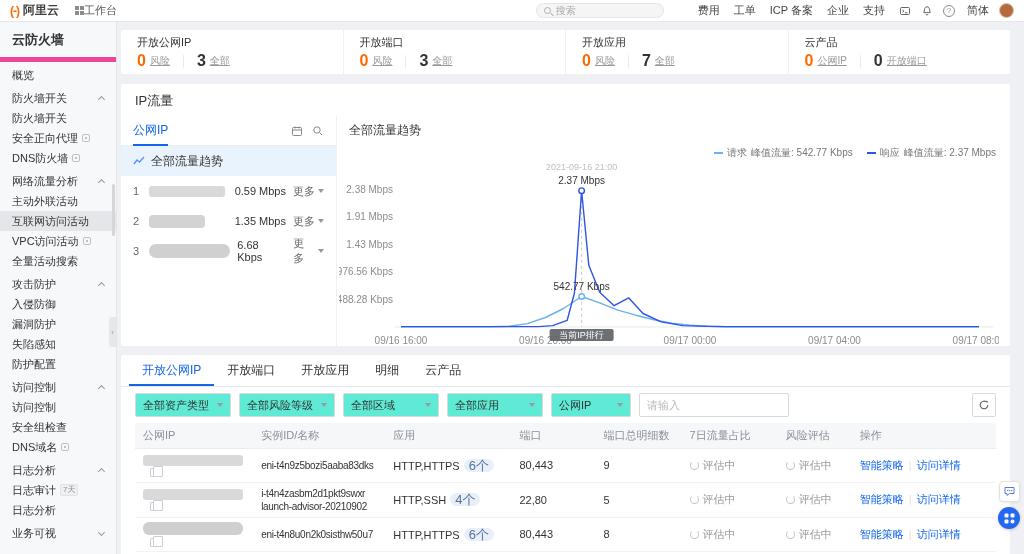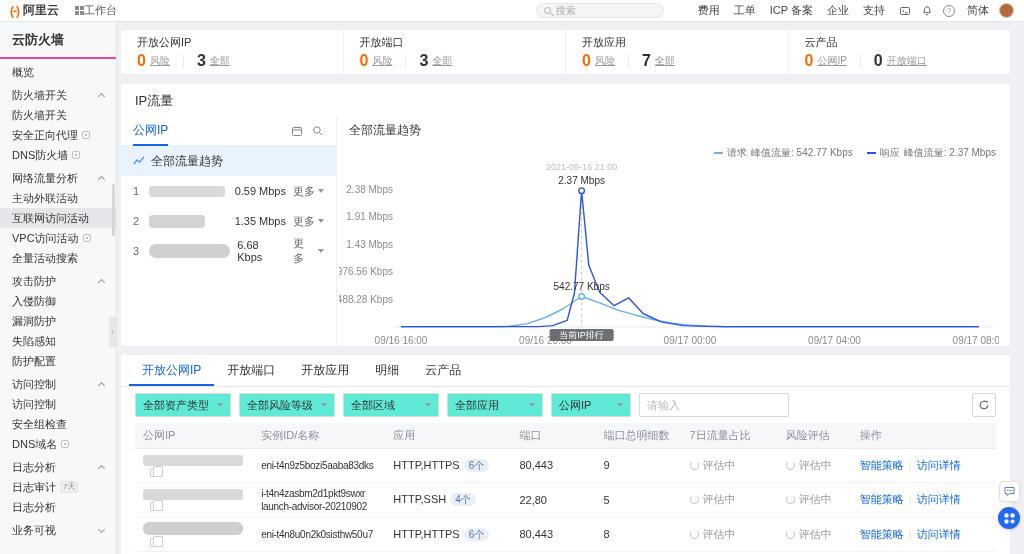--- a/index.html
+++ b/index.html
@@ -19,21 +19,21 @@
   .tb-menu { display:flex; align-items:center; gap:14px; color:#444; }
   .tb-menu span { cursor:pointer; white-space:nowrap; }
   .tb-icons { display:flex; align-items:center; gap:10px; margin-left:14px; }
   .help-badge { width:12px; height:12px; border:1px solid #8c8c8c; border-radius:50%; font-size:8px; color:#8c8c8c; display:inline-flex; align-items:center; justify-content:center; }
   .tb-lang { margin-left:12px; color:#444; cursor:pointer; }
   .avatar { width:15px; height:15px; border-radius:50%; background:#b56a3e; margin-left:10px; border:1px solid #e0c4ae; cursor:pointer; }
 
   
   .layout { display:flex; height:532px; }
   .sidebar { width:117px; background:#f7f8fa; border-right:1px solid #e6e6e6; position:relative; overflow:hidden; flex:0 0 auto; }
-  .side-title { font-size:13px; font-weight:bold; padding:9px 12px 8px; border-bottom:2px solid #ec4899; margin-bottom:3px; }
+  .side-title { font-size:13px; font-weight:bold; padding:9px 12px 8px; border-bottom:5px solid #ec4899; margin-bottom:3px; }
   .side-item { height:20px; display:flex; align-items:center; gap:4px; padding:0 12px; font-size:11px; color:#333; cursor:pointer; white-space:nowrap; }
   .side-item.group { justify-content:space-between; margin-top:3px; }
   .side-item.active { background:#e4e6e9;align-items:center; }
   .chev { width:5px; height:5px; border-right:1px solid #999; border-bottom:1px solid #999; display:inline-block; }
   .chev.up { transform:rotate(-135deg); margin-top:3px; }
   .chev.down { transform:rotate(45deg); margin-bottom:2px; }
   .beta-dot { width:8px; height:8px; border:1px solid #bcc1c8; border-radius:2px; display:inline-block; position:relative; flex:0 0 auto; }
   .beta-dot::after { content:""; position:absolute; left:2px; top:2px; width:2px; height:2px; background:#bcc1c8; }
   .tag-7d { font-size:8px; color:#909399; background:#f0f0f1; border:1px solid #e3e3e5; border-radius:2px; padding:0 2px; line-height:10px; }
   .side-scroll { position:absolute; right:1px; top:162px; width:3px; height:52px; background:#d6d6d6; border-radius:2px; }
@@ -91,21 +91,21 @@
   .refresh-btn { margin-left:auto; width:24px; height:24px; border:1px solid #d9d9d9; border-radius:2px; display:flex; align-items:center; justify-content:center; cursor:pointer; background:#fff; }
 
   table { width:calc(100% - 28px); margin:0 14px; border-collapse:collapse; table-layout:fixed; font-size:11px; }
   thead th { background:#f6f7f9; color:#8a8f99; font-weight:normal; text-align:left; padding:5px 8px; border-bottom:1px solid #ececec; }
   tbody td { padding:4px 8px; border-bottom:1px solid #f2f2f2; color:#333; vertical-align:middle; }
   .tblob { width:100px; height:11px; vertical-align:middle; }
   .tblob.r3 { height:13px; border-radius:6px; background:#cfcfcf; }
   .copy-icon { display:inline-block; width:8px; height:9px; border:1px solid #c9ced6; border-radius:1px; position:relative; margin-left:7px; vertical-align:middle; background:#fff; }
   .copy-icon::before { content:""; position:absolute; left:2px; top:-3px; width:8px; height:9px; border:1px solid #c9ced6; border-radius:1px; background:#fff; }
   .inst { font-size:10px; letter-spacing:-0.3px; line-height:13px; }
-  .chip { background:#e9eff8; color:#56729b; border-radius:8px; padding:0 5px; font-size:10px; line-height:13px; display:inline-block; margin-left:4px; }
+  .chip { background:#e9eff8; color:#56729b; border-radius:8px; padding:0 5px; font-size:13px; line-height:13px; display:inline-block; margin-left:4px; }
   .status { display:flex; align-items:center; gap:4px; color:#999; }
   .spin { width:9px; height:9px; border:1px solid #c3c7cd; border-top-color:transparent; border-radius:50%; flex:0 0 auto; }
   .link { color:#1366ec; cursor:pointer; }
   .act-sep { color:#e0e0e0; margin:0 5px; }
   .act-sep::before { content:"|"; }
 
   .pagination { display:flex; align-items:center; justify-content:flex-end; gap:8px; padding:7px 14px 8px; font-size:11px; color:#666; }
 
   
   .float-chat { position:fixed; right:4px; top:481px; width:21px; height:21px; background:#fff; border:1px solid #e3e3e3; border-radius:4px; box-shadow:0 1px 3px rgba(0,0,0,.08); display:flex; align-items:center; justify-content:center; cursor:pointer; }

